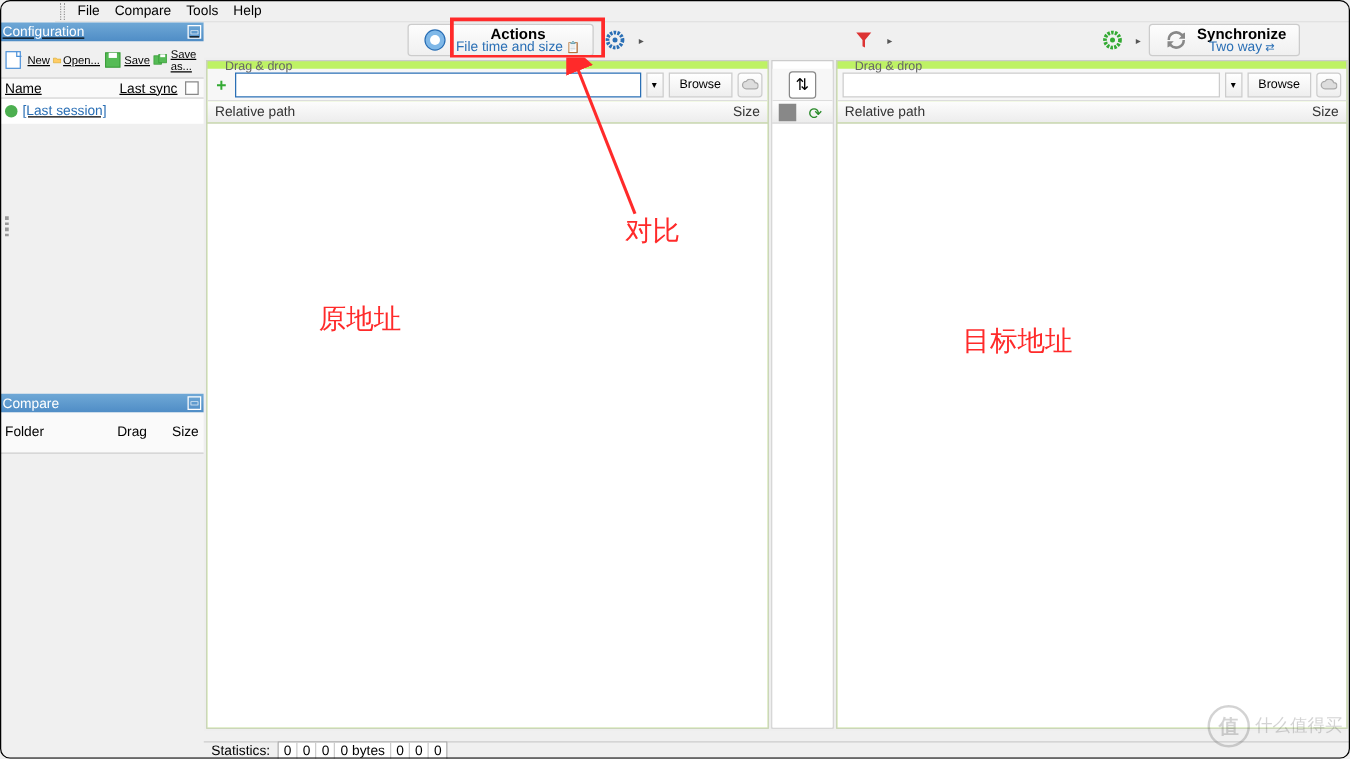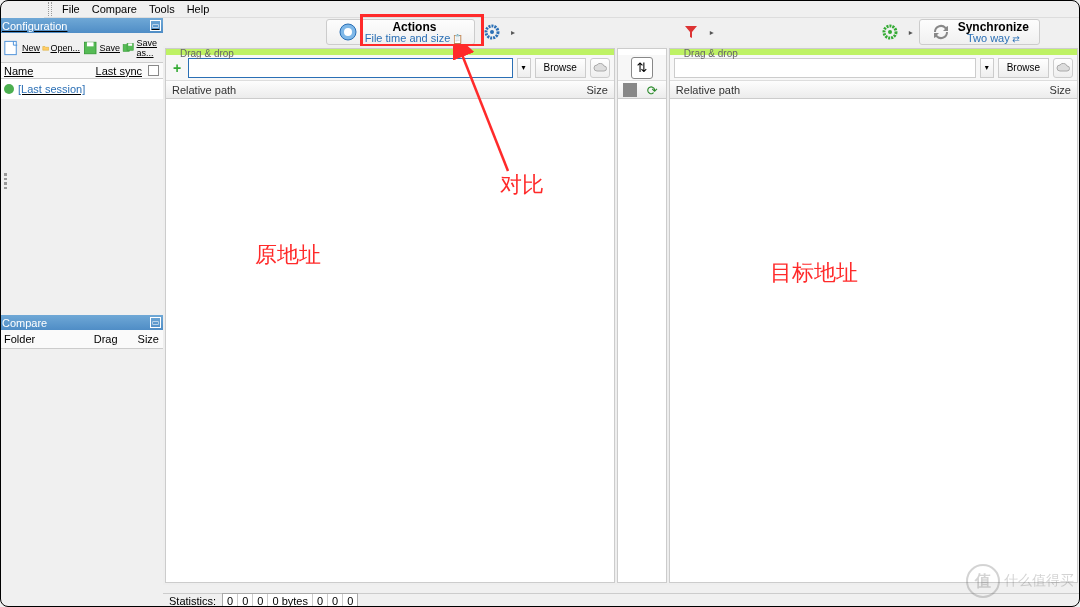--- a/index.html
+++ b/index.html
@@ -17,21 +17,21 @@
 .cfg-toolbar { height: 30px; display: flex; align-items: center; gap: 2px; padding: 2px; border-bottom: 1px solid #ccc; }
 .cfg-btn { display: flex; flex-direction: row; align-items: center; width: 38px; gap: 1px; }
 .cfg-btn .ic { width: 20px; height: 16px; }
 .cfg-btn span { font-size: 9px; }
 .cfg-head { height: 16px; display: flex; align-items: center; justify-content: space-between; padding: 0 4px; border-bottom: 1px solid #ccc; background: #fafafa; }
 .cfg-head .sq { width: 11px; height: 11px; border: 1px solid #888; background: #fff; }
 .cfg-list { background: #fff; height: 20px; padding: 2px 4px; display: flex; align-items: center; gap: 4px; }
 .circ { width: 10px; height: 10px; border-radius: 50%; background: #4caf50; display:inline-block; }
 
 .overview { position: absolute; left: 0; top: 315px; width: 163px; }
-.ov-head { height: 19px; display: flex; align-items: center; padding: 0 4px; border-bottom: 1px solid #ccc; background: #fafafa; gap: 20px; }
+.ov-head { height: 33px; display: flex; align-items: center; padding: 0 4px; border-bottom: 1px solid #ccc; background: #fafafa; gap: 20px; }
 .ov-head span:first-child { flex: 1; }
 
 .dots { position: absolute; left: 4px; top: 155px; width: 6px; height: 16px; display:flex; flex-direction:column; gap:2px; }
 .dots i { width:3px; height:3px; background:#999; }
 
 
 .toolbar { position: absolute; left: 163px; top: 18px; right: 0; height: 28px; background: #f0f0f0; display: flex; align-items: center; padding: 0 6px; gap: 4px; }
 .spacer { flex: 1; }
 .tbtn { height: 24px; min-width: 24px; border: 1px solid transparent; border-radius: 2px; display: flex; align-items: center; justify-content: center; padding: 0 4px; background: transparent; }
 .bigbtn { height: 26px; border: 1px solid #ccc; border-radius: 3px; background: linear-gradient(#fdfdfd,#f0f0f0); display: flex; align-items: center; gap: 6px; padding: 0 10px; }

